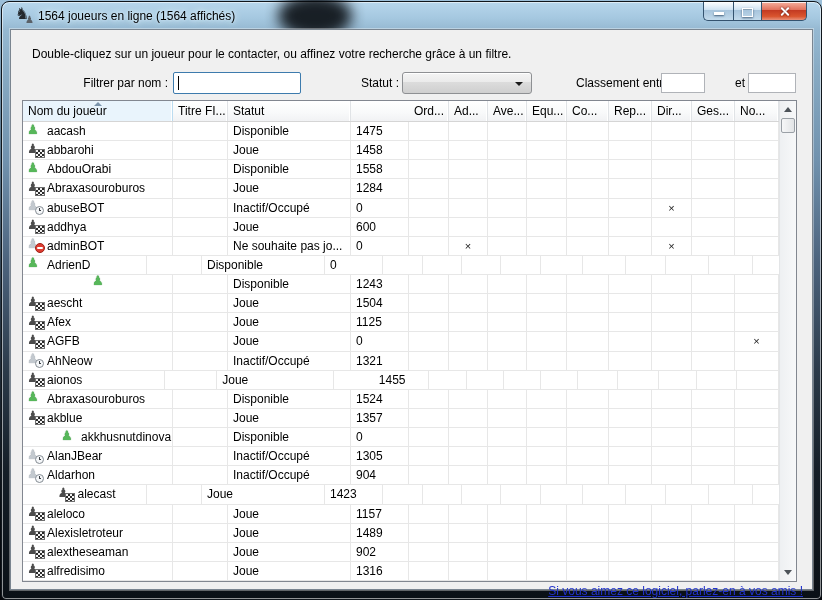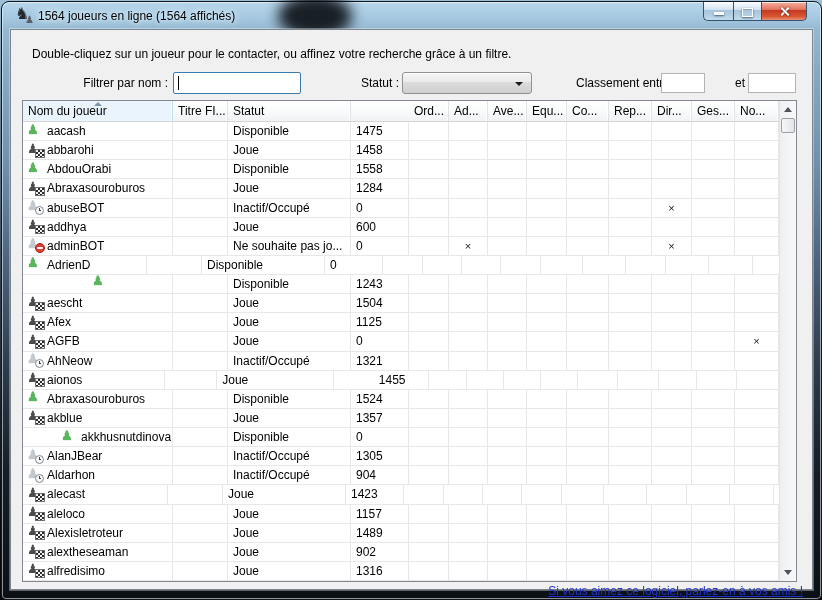--- a/index.html
+++ b/index.html
@@ -551,21 +551,21 @@
             <div class="cell mark" style="width: 39px;"></div>
             <div class="cell mark" style="width: 39px;"></div>
             <div class="cell mark" style="width: 40px;"></div>
             <div class="cell mark" style="width: 42px;"></div>
             <div class="cell mark" style="width: 43px;"></div>
             <div class="cell mark" style="width: 40px;"></div>
             <div class="cell mark" style="width: 43px;"></div>
             <div class="cell mark" style="width: 44px;"></div>
           </div>
           <div class="trow">
-            <div class="cell namecell" style="width: 145px;">
+            <div class="cell namecell" style="width: 124px; justify-content: center;">
               <span class="picon playing">
                 <span class="badge checker"></span>
               </span>
               <span>alecast</span>
             </div>
             <div class="cell" style="width: 55px;"></div>
             <div class="cell" style="width: 123px;">Joue</div>
             <div class="cell" style="width: 58px;">1423</div>
             <div class="cell mark" style="width: 40px;"></div>
             <div class="cell mark" style="width: 39px;"></div>

